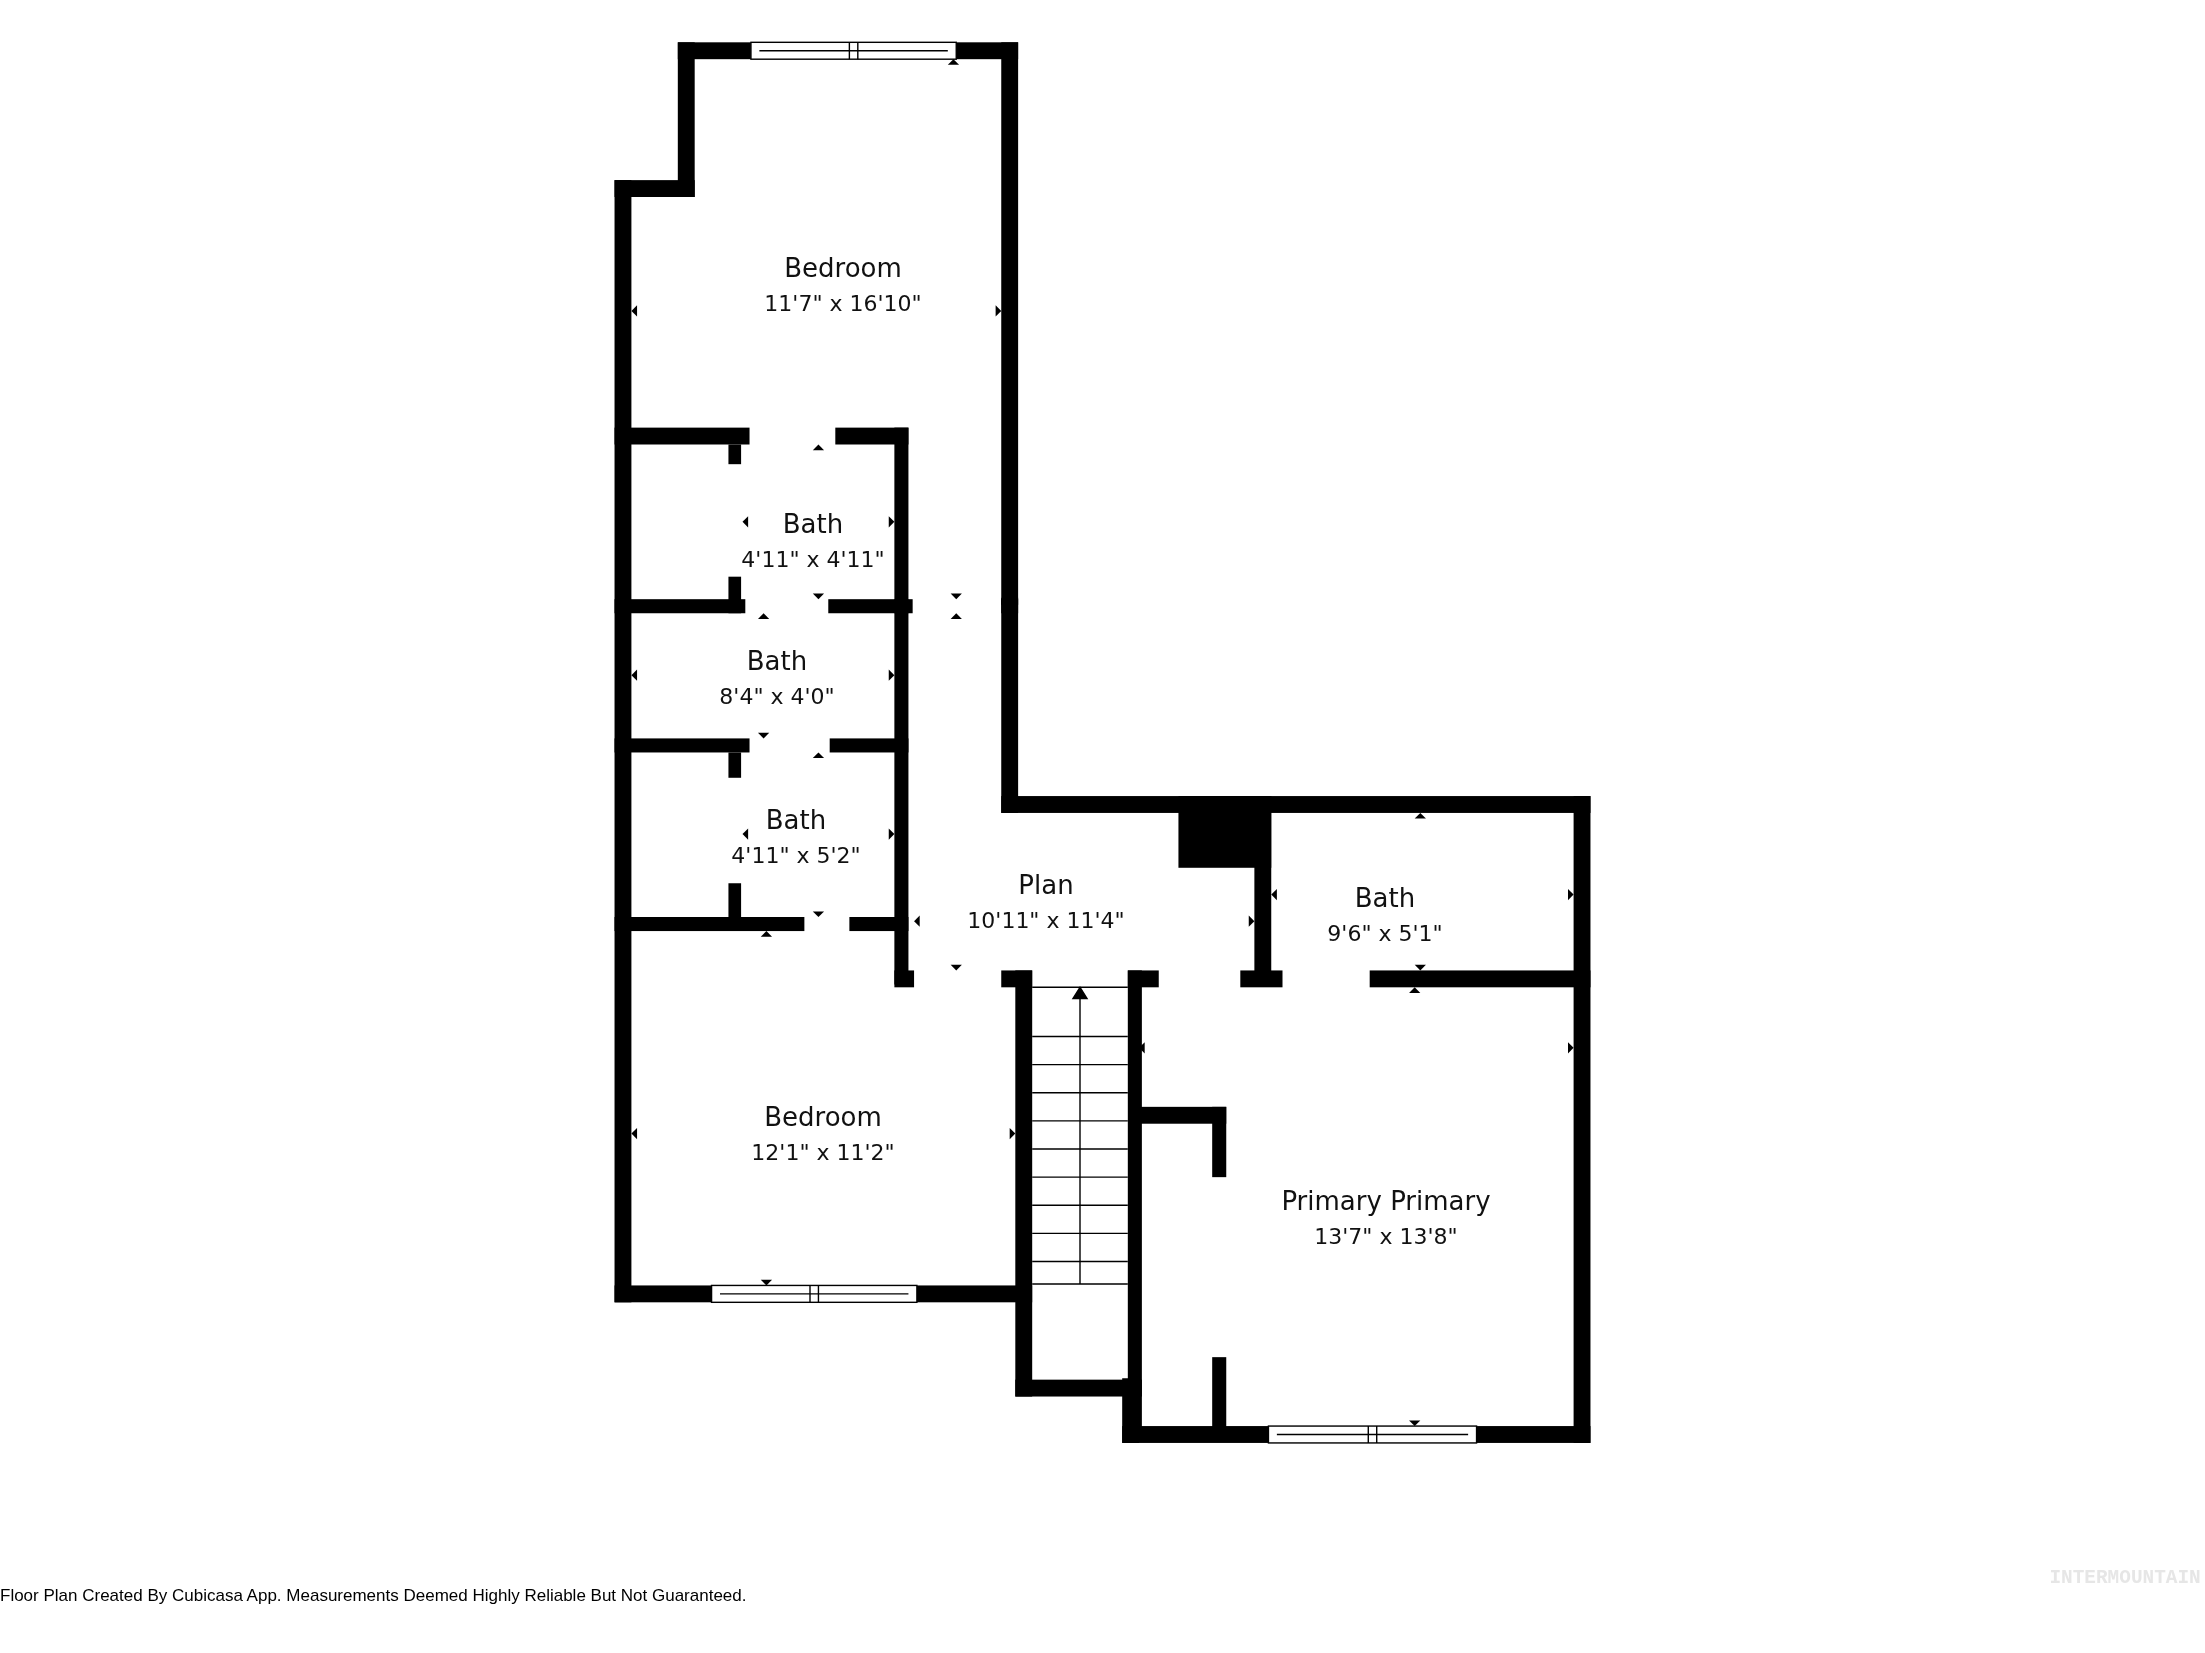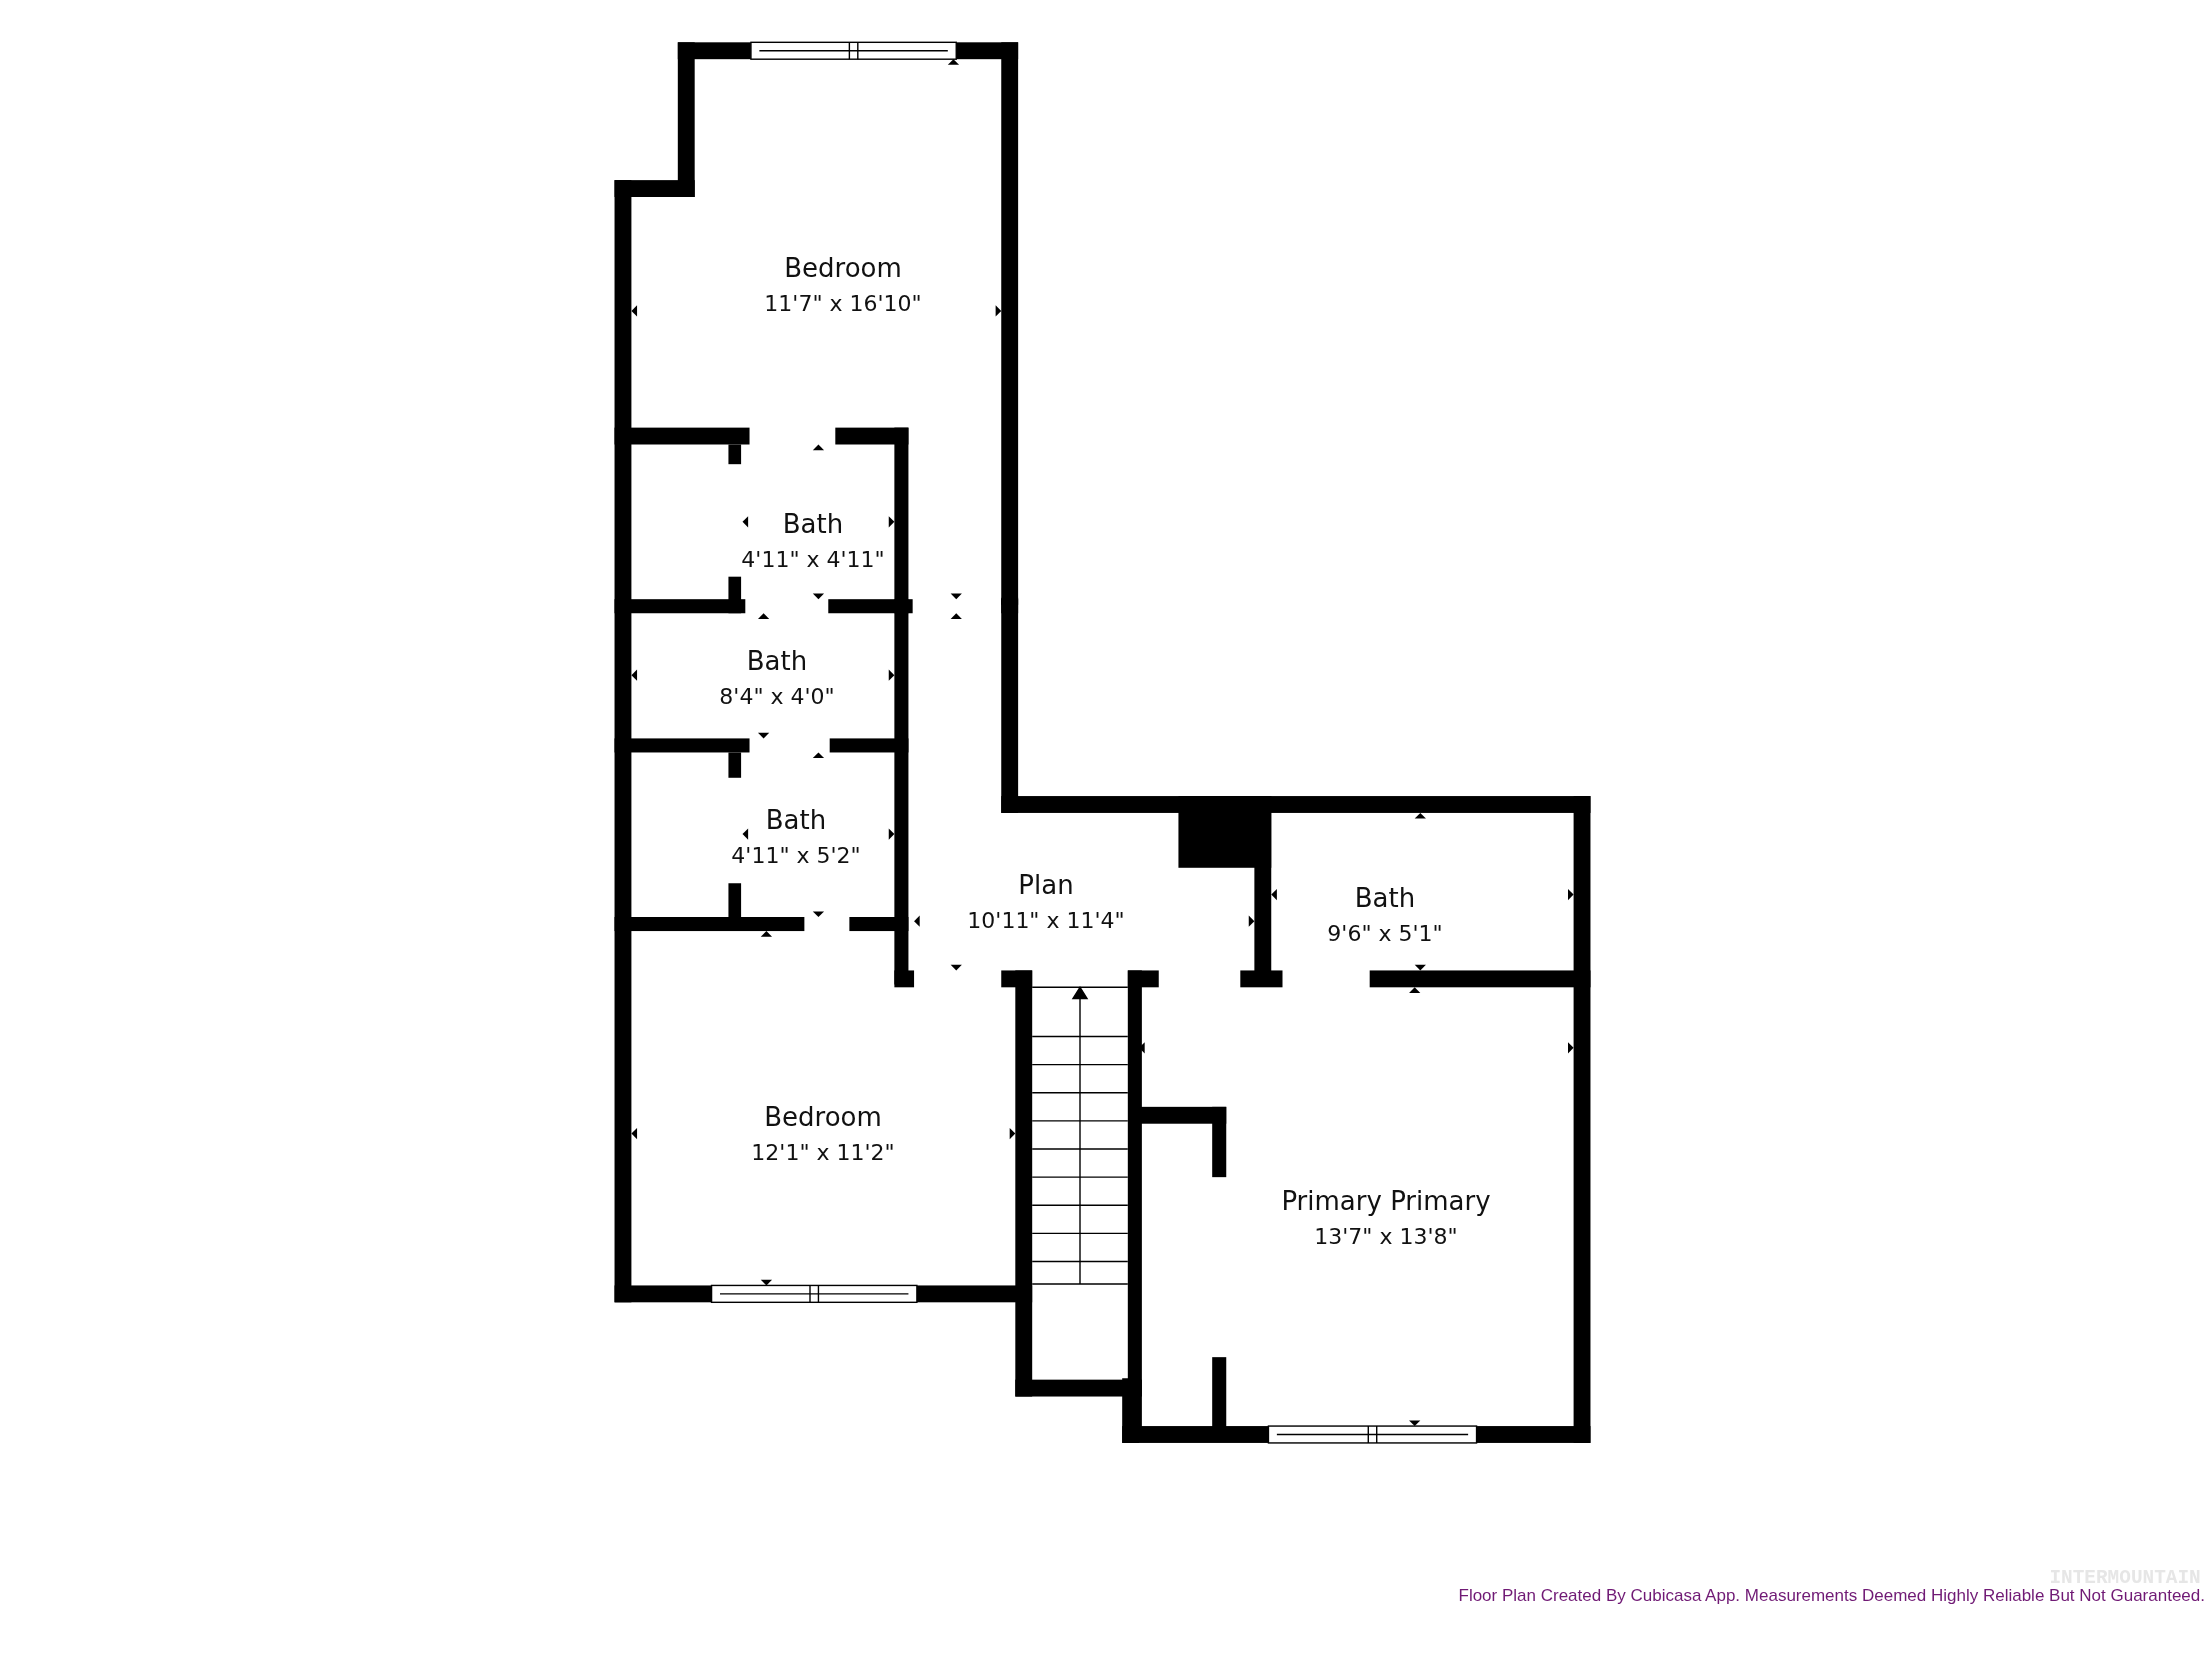--- a/index.html
+++ b/index.html
@@ -1,21 +1,21 @@
 <!DOCTYPE html>
 <html style="font-size:11.5px"><head>
 <meta charset="utf-8">
 <style>
   html, body { margin:0; padding:0; background:#ffffff; }
   body { width:2205px; height:1654px; position:relative; overflow:hidden; font-family:"DejaVu Sans","Liberation Sans",sans-serif; }
   #plan { position:absolute; left:0; top:0; width:2205px; height:1654px; }
   .label { position:absolute; transform:translate(-50%,-50%); text-align:center; color:#111; white-space:nowrap; line-height:1.45; }
   .label .name { font-size:26px; display:block; }
   .label .dims { font-size:22px; display:block; }
-  .footer { position:absolute; left:0; width:2205px; top:1586px; text-align:right; font-size:17px; color:#701a75; font-family:"Liberation Sans","DejaVu Sans",sans-serif; }
+  .footer { position:absolute; left:0; width:2205px; top:1586px; text-align:left; font-size:17px; color:#000000; font-family:"Liberation Sans","DejaVu Sans",sans-serif; }
   .watermark { position:absolute; right:4.3px; top:1567px; font-size:19.4px; font-weight:bold; color:#e6e6e6; letter-spacing:0px; font-family:Liberation Mono, monospace; }
 </style>
 </head>
 <body>
 
 <svg id="plan" viewBox="0 0 1568 1176" xmlns="http://www.w3.org/2000/svg">
   <g fill="#000">
 
     <rect x="437" y="128" width="12" height="798"></rect>
     <rect x="437" y="128" width="57" height="12"></rect>

